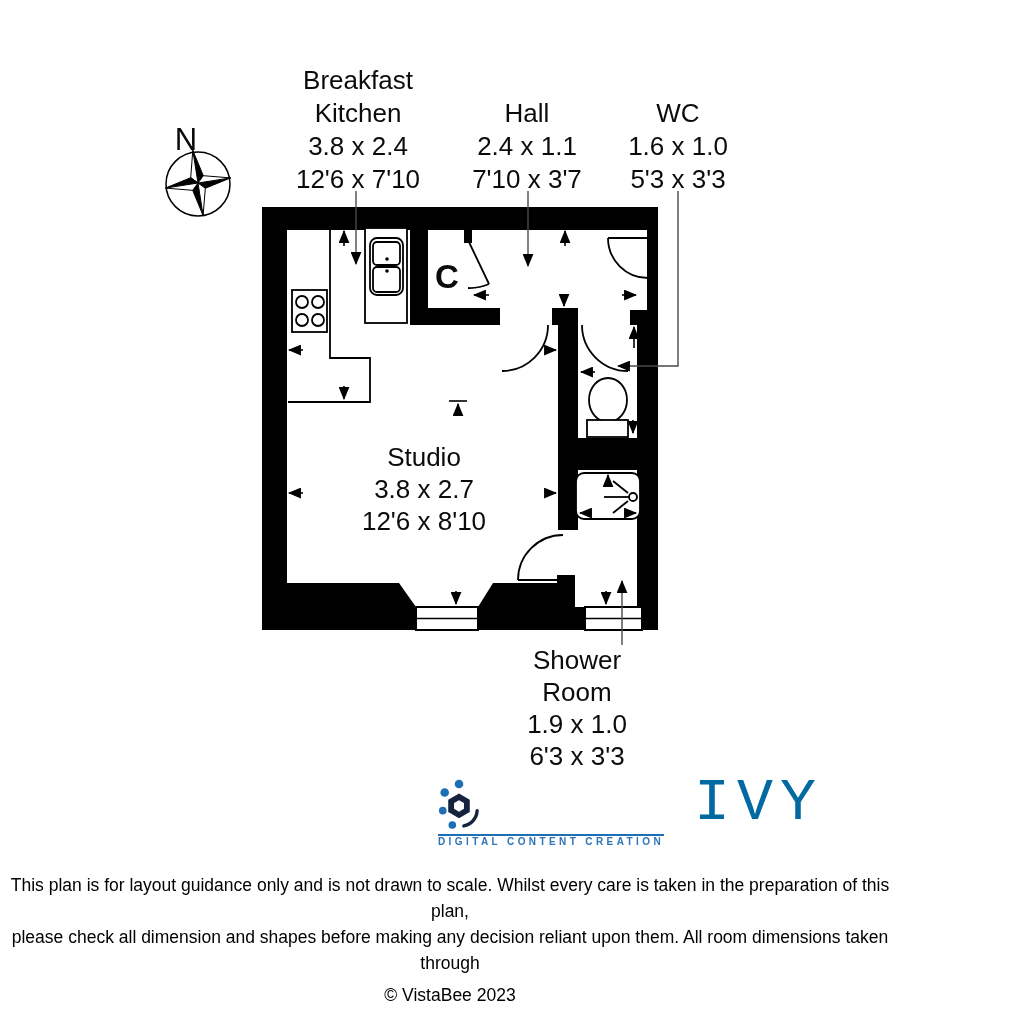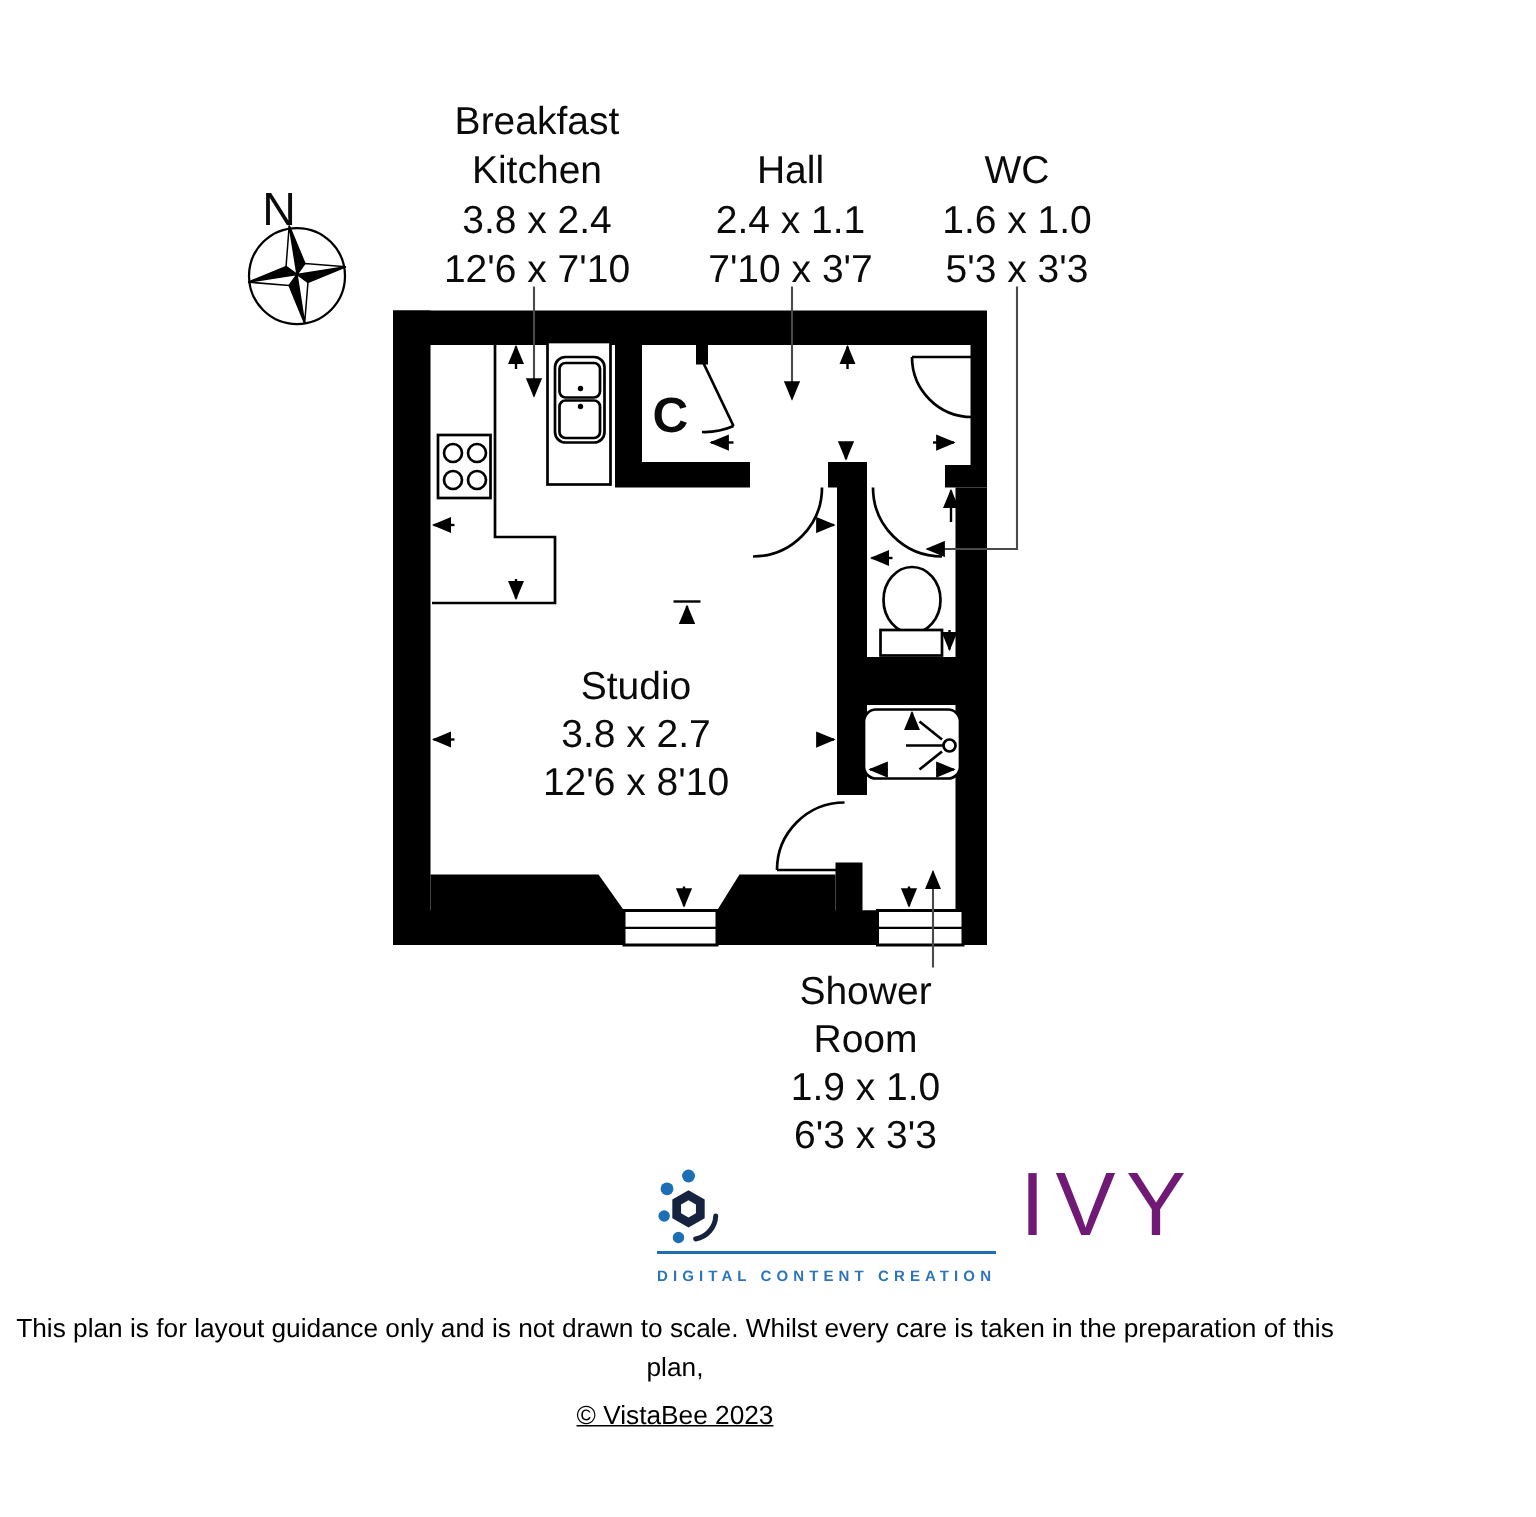--- a/index.html
+++ b/index.html
@@ -11,28 +11,28 @@
   .closet-label{font-size:33px;font-weight:bold;fill:#0b0b0b;text-anchor:middle;}
   .compass-label{font-size:31px;fill:#0b0b0b;text-anchor:middle;}
   
   .logo-row{position:absolute;left:438px;top:777px;display:flex;align-items:flex-start;}
   .logo-left{display:flex;flex-direction:column;}
   .logo-main{display:flex;align-items:center;}
   .bee-icon{margin-right:4px;}
   .logo-word{font-size:37px;font-weight:bold;letter-spacing:-1px;color:#231f20;line-height:1;}
   .logo-word .bee{color:#1c6fb4;}
   .logo-word sup{font-size:14px;font-weight:bold;color:#231f20;vertical-align:18px;letter-spacing:0;}
-  .logo-tagline{margin-top:3px;border-top:2.5px solid #1c6fb4;padding-top:10px;
+  .logo-tagline{margin-top:3px;border-top:2.5px solid #1c6fb4;padding-top:0;
       font-size:10px;font-weight:bold;letter-spacing:3.4px;color:#2d74b9;white-space:nowrap;}
-  .ivy{margin-left:16px;margin-top:-4px;font-family:Liberation Sans, sans-serif;
-      font-size:60px;line-height:1;color:#701a75;letter-spacing:7px;}
+  .ivy{margin-left:30px;margin-top:-4px;font-family:Liberation Mono, monospace;
+      font-size:60px;line-height:1;color:#0369a1;letter-spacing:7px;}
   
   .disclaimer{position:absolute;left:0;top:848px;width:900px;text-align:center;
       font-size:17.5px;line-height:26px;color:#000;margin-top:24px;}
-  .copyright{margin-top:6px;text-decoration:underline;}
+  .copyright{margin-top:6px;}
 </style>
 </head>
 <body>
 
 <div class="page">
 
 <svg class="plan-svg" width="1024" height="775" viewBox="0 0 1024 775">
   <defs>
     <marker id="arr" viewBox="0 0 12 10" refX="11" refY="5" markerWidth="13" markerHeight="11" markerUnits="userSpaceOnUse" orient="auto">
           <path d="M0,0 L12,5 L0,10 Z" fill="#000"></path>
@@ -211,16 +211,17 @@
         <polygon points="22,24 27.2,27 27.2,33 22,36 16.8,33 16.8,27" fill="#ffffff"></polygon>
       </svg>
     </div>
     <div class="logo-tagline">DIGITAL CONTENT CREATION</div>
   </div>
   <div class="ivy">IVY</div>
 </div>
 
 <div class="disclaimer">
   <div>This plan is for layout guidance only and is not drawn to scale. Whilst every care is taken in the preparation of this plan,</div>
+  <div>please check all dimension and shapes before making any decision reliant upon them. All room dimensions taken through</div>
   <div class="copyright">© VistaBee 2023</div>
 </div>
 
 </div>
 
 </body></html>

